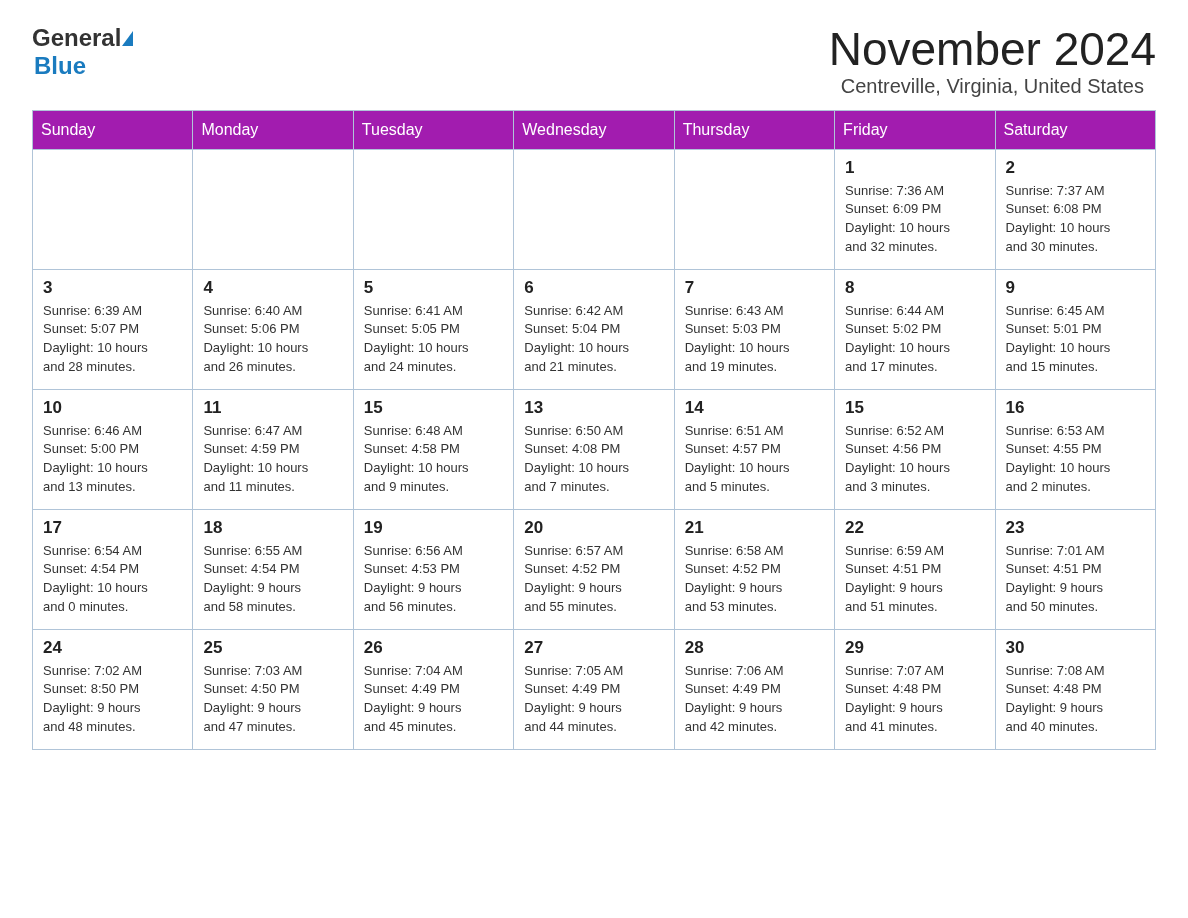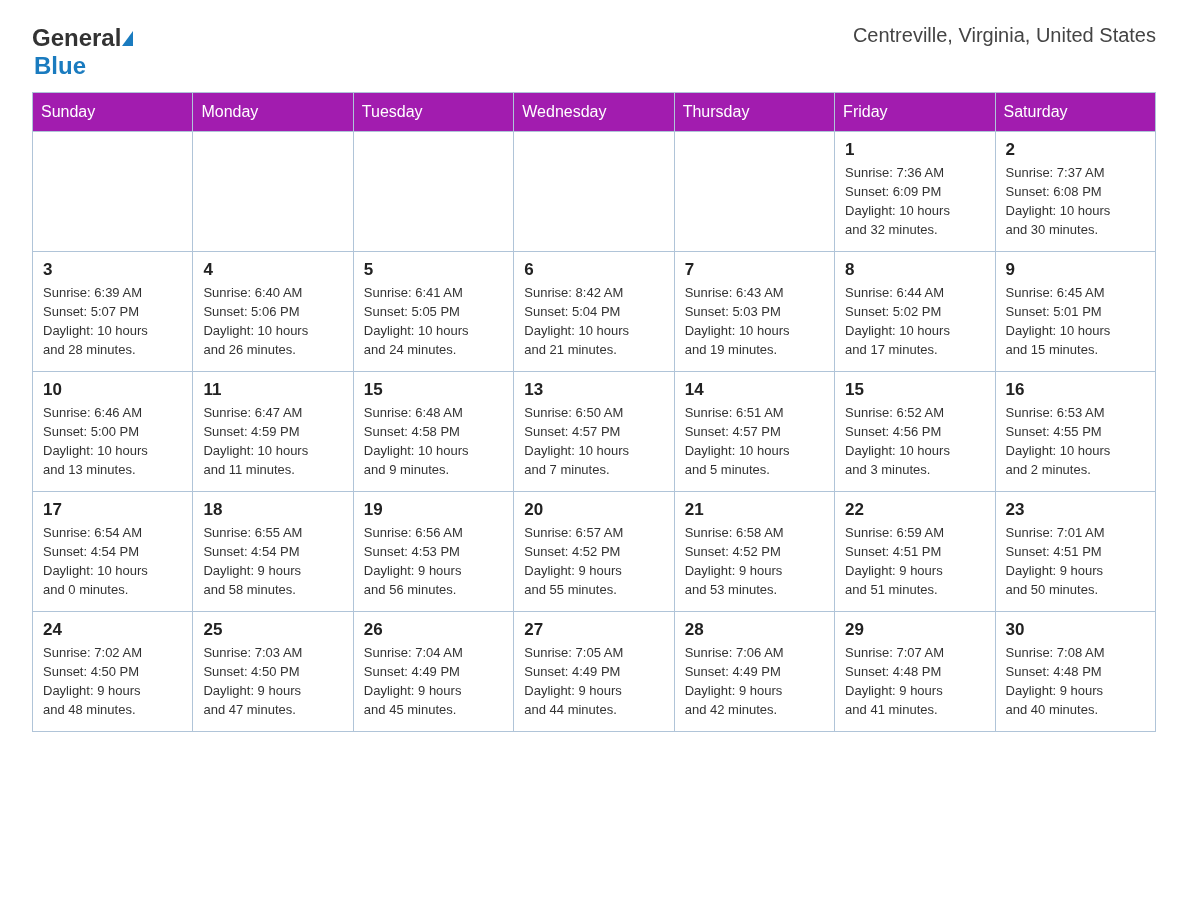--- a/index.html
+++ b/index.html
@@ -102,20 +102,21 @@
   <div class="logo-wrapper">
     <div class="logo-line1">
       <span class="logo-text-general">General</span>
       <span class="logo-triangle"></span>
     </div>
     <div>
       <span class="logo-text-blue">Blue</span>
     </div>
   </div>
   <div class="title-section">
+    <div class="month-title">November 2024</div>
     <div class="location-title">Centreville, Virginia, United States</div>
   </div>
 </div>
 
 <table class="calendar">
   <thead>
     <tr>
     <th>Sunday</th>
         <th>Monday</th>
         <th>Tuesday</th>
@@ -164,21 +165,21 @@
         </td>
         <td>
           <div class="day-number">5</div>
           <div class="day-info" style="white-space: pre-line;">Sunrise: 6:41 AM
 Sunset: 5:05 PM
 Daylight: 10 hours
 and 24 minutes.</div>
         </td>
         <td>
           <div class="day-number">6</div>
-          <div class="day-info" style="white-space: pre-line;">Sunrise: 8:42 AM
+          <div class="day-info" style="white-space: pre-line;">Sunrise: 6:42 AM
 Sunset: 5:04 PM
 Daylight: 10 hours
 and 21 minutes.</div>
         </td>
         <td>
           <div class="day-number">7</div>
           <div class="day-info" style="white-space: pre-line;">Sunrise: 6:43 AM
 Sunset: 5:03 PM
 Daylight: 10 hours
 and 19 minutes.</div>
@@ -216,21 +217,21 @@
         <td>
           <div class="day-number">15</div>
           <div class="day-info" style="white-space: pre-line;">Sunrise: 6:48 AM
 Sunset: 4:58 PM
 Daylight: 10 hours
 and 9 minutes.</div>
         </td>
         <td>
           <div class="day-number">13</div>
           <div class="day-info" style="white-space: pre-line;">Sunrise: 6:50 AM
-Sunset: 4:57 PM
+Sunset: 4:08 PM
 Daylight: 10 hours
 and 7 minutes.</div>
         </td>
         <td>
           <div class="day-number">14</div>
           <div class="day-info" style="white-space: pre-line;">Sunrise: 6:51 AM
 Sunset: 4:57 PM
 Daylight: 10 hours
 and 5 minutes.</div>
         </td>
@@ -297,21 +298,21 @@
           <div class="day-info" style="white-space: pre-line;">Sunrise: 7:01 AM
 Sunset: 4:51 PM
 Daylight: 9 hours
 and 50 minutes.</div>
         </td>
       </tr>
       <tr>
         <td>
           <div class="day-number">24</div>
           <div class="day-info" style="white-space: pre-line;">Sunrise: 7:02 AM
-Sunset: 4:50 PM
+Sunset: 8:50 PM
 Daylight: 9 hours
 and 48 minutes.</div>
         </td>
         <td>
           <div class="day-number">25</div>
           <div class="day-info" style="white-space: pre-line;">Sunrise: 7:03 AM
 Sunset: 4:50 PM
 Daylight: 9 hours
 and 47 minutes.</div>
         </td>

